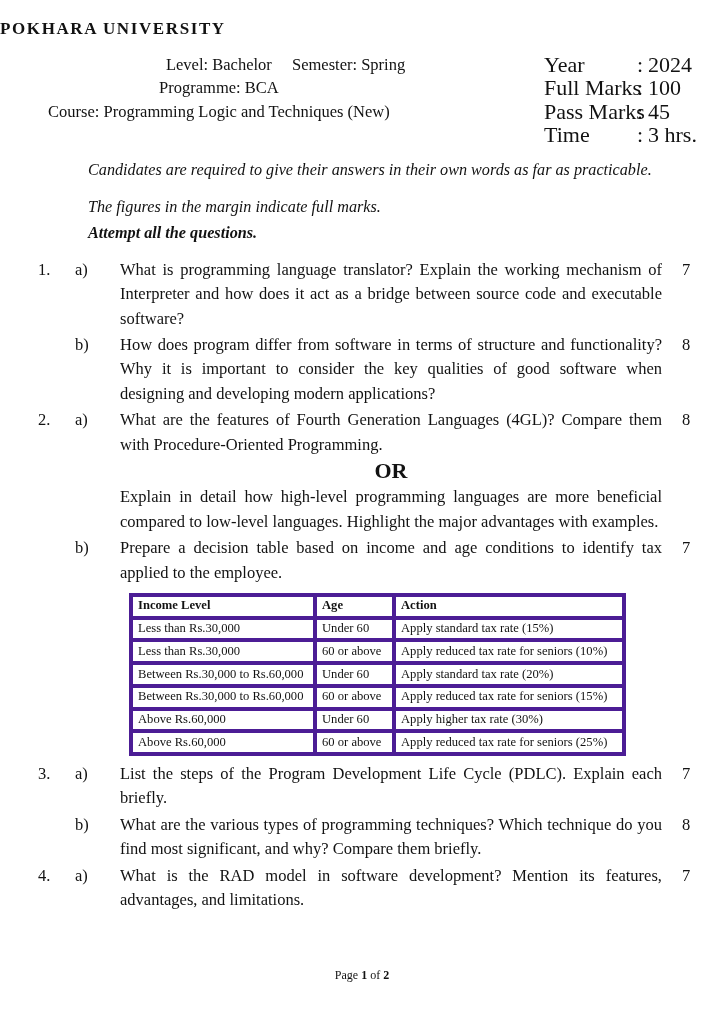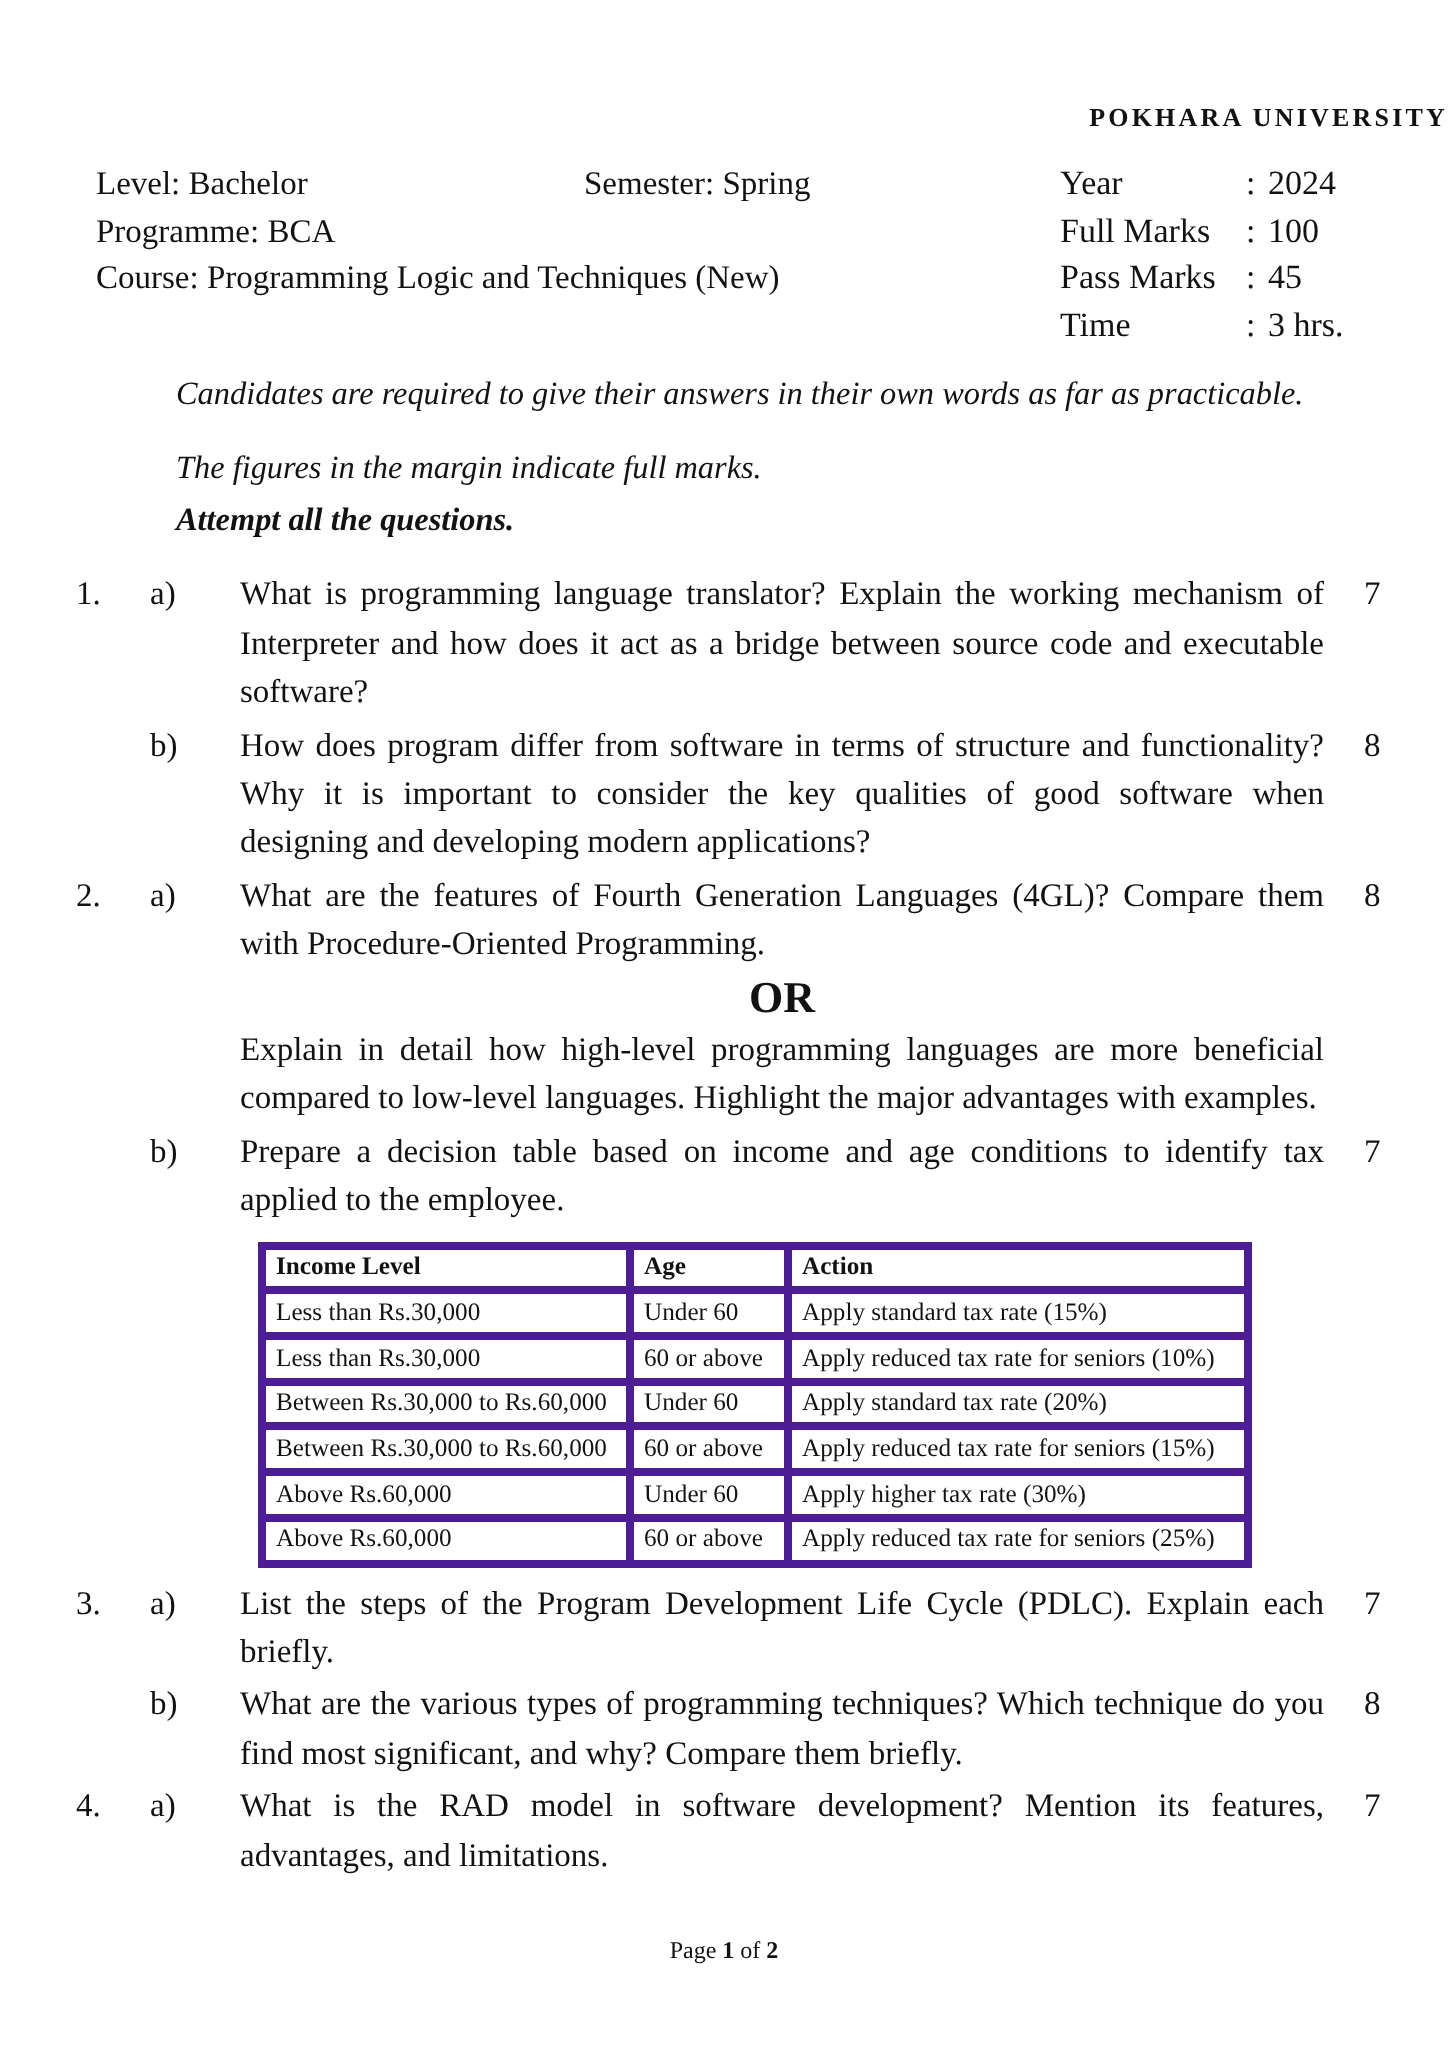--- a/index.html
+++ b/index.html
@@ -16,56 +16,57 @@
     overflow: hidden;
   }
   .page {
     position: absolute;
     inset: 0;
     padding: 0;
   }
 
   
   .uni-title {
-    text-align: right;
+    text-align: left;
     font-weight: bold;
-    font-size: 13px;
+    font-size: 17px;
     letter-spacing: 1.6px;
-    margin: 52px 0 0 0;
+    margin: 20px 0 0 0;
     line-height: 1.1;
   }
 
   
   .meta {
     margin: 14px 0 0 0;
     padding: 0 34px 0 48px;
     position: relative;
     height: 96px;
   }
   .meta-left {
     position: absolute;
     left: 48px;
     top: 0;
     font-size: 16.5px;
     line-height: 23.5px;
     white-space: nowrap;
+    text-align: center;
   }
   .meta-mid {
     position: absolute;
     left: 292px;
     top: 0;
     font-size: 16.5px;
     line-height: 23.5px;
     white-space: nowrap;
   }
   .meta-right {
     position: absolute;
-    left: 530px;
-    top: 0;
-    font-size: 17px;
+    left: 544px;
+    top: 0;
+    font-size: 22px;
     line-height: 23.5px;
   }
   .meta-right .row {
     display: flex;
     white-space: nowrap;
   }
   .meta-right .lbl { width: 93px; }
   .meta-right .sep { width: 11px; }
   .meta-right .val { }
 

